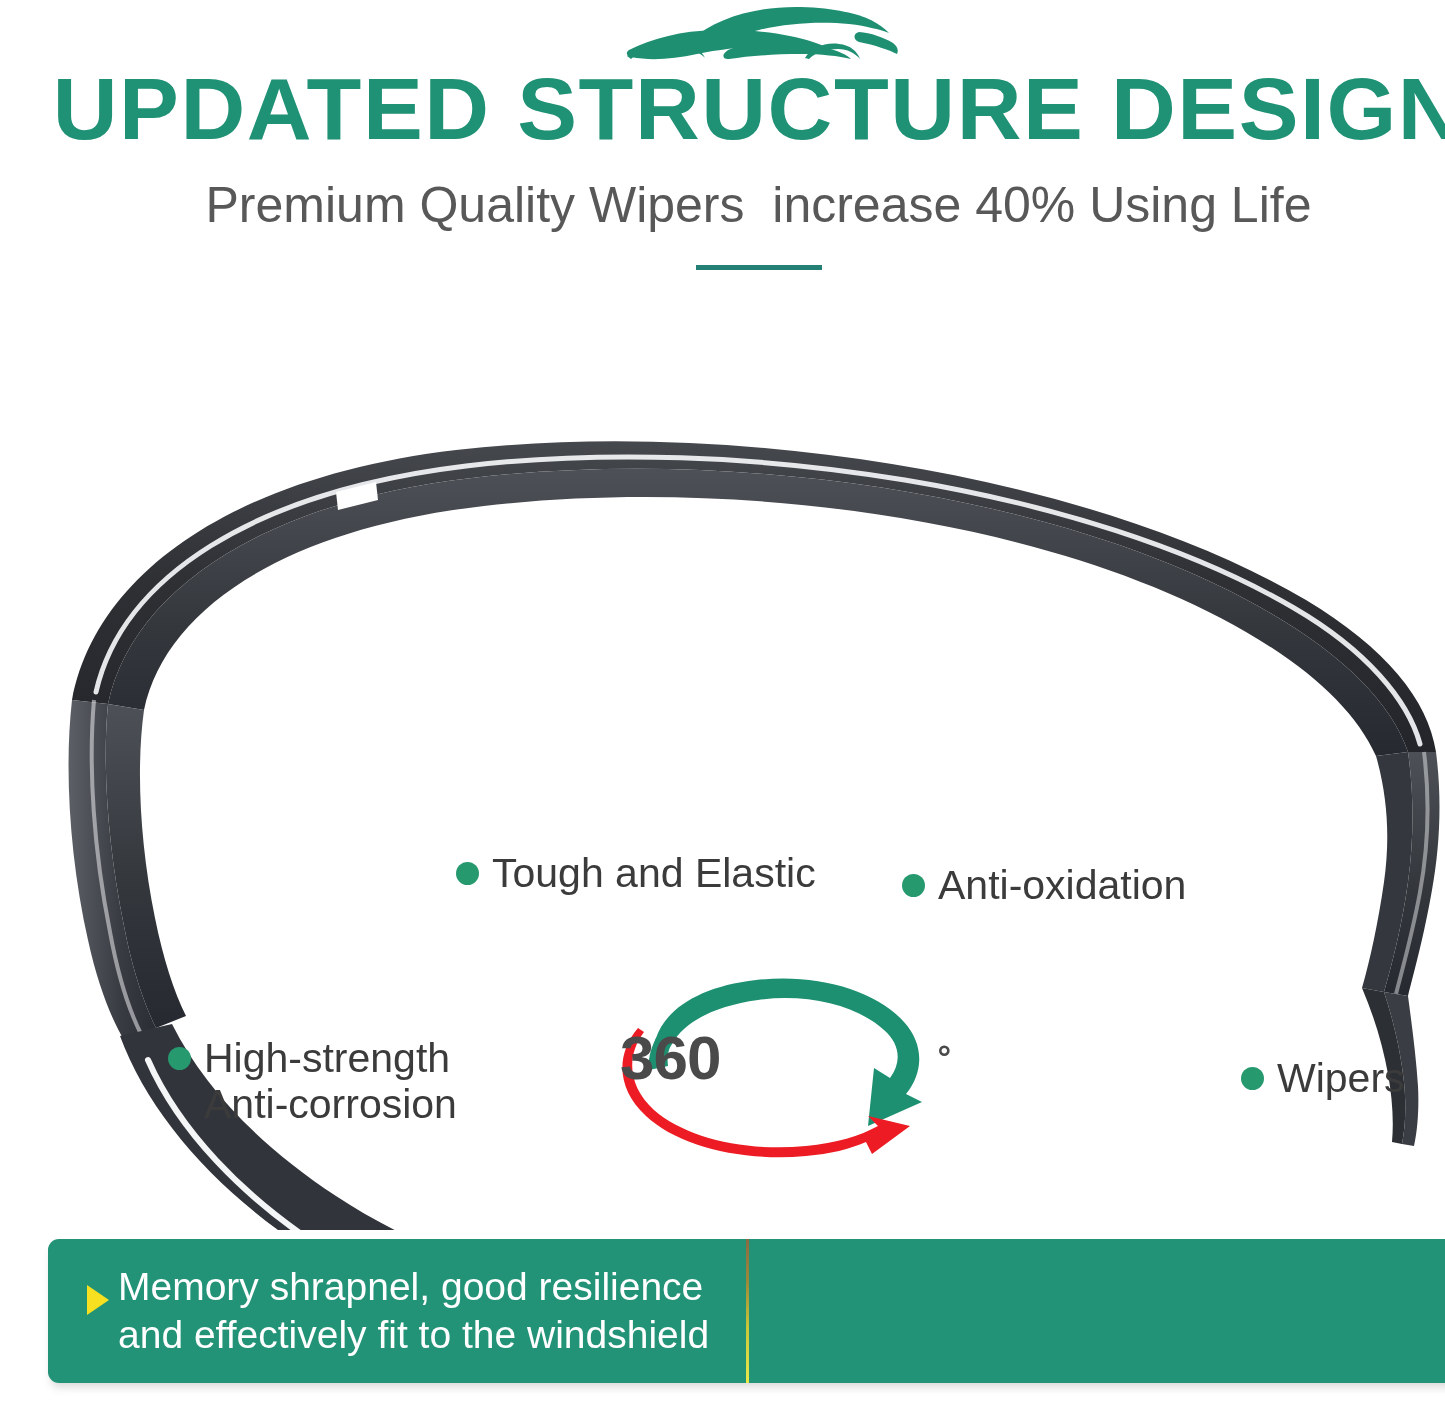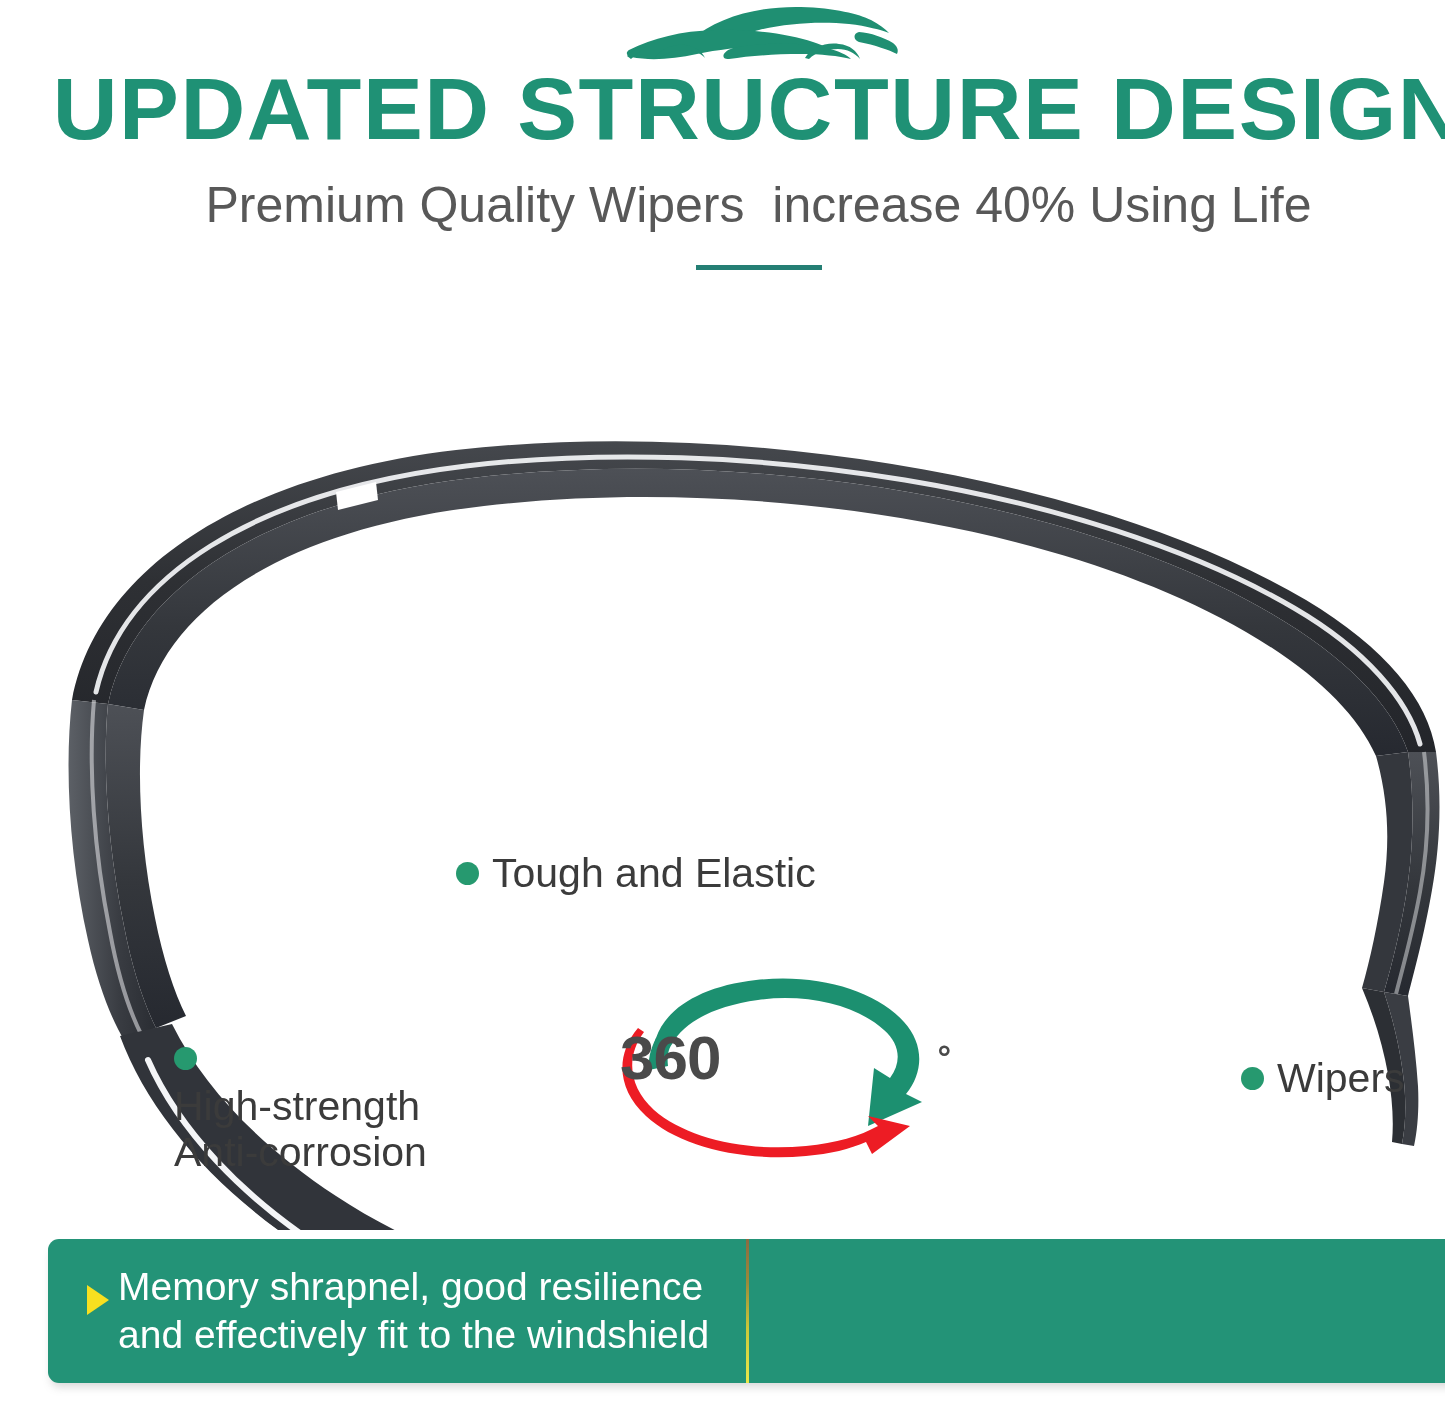--- a/index.html
+++ b/index.html
@@ -102,21 +102,21 @@
   .feature-text {
     color: #3b3b3b;
     font-family: "Liberation Sans Narrow", "Liberation Sans", sans-serif;
     font-size: 41px;
     line-height: 46px;
     font-weight: normal;
     white-space: pre-line;
   }
   #label-tough     { left: 420px; top: 550px; }
   #label-anti-ox   { left: 866px; top: 562px; }
-  #label-highstr   { left: 138px; top: 735px; flex-direction: column; }
+  #label-highstr   { left: 132px; top: 735px; }
   #label-quieter   { left: 1205px; top: 755px; }
 
   
   #badge-360 {
     position: absolute;
     left: 574px;
     top: 660px;
     width: 340px;
     height: 200px;
   }
@@ -313,20 +313,24 @@
 
       <ellipse cx="600" cy="1072" rx="330" ry="14" fill="#8f9296" opacity="0.14"></ellipse>
       <ellipse cx="300" cy="948" rx="120" ry="12" fill="#8f9296" opacity="0.10"></ellipse>
     </svg>
 
     <div class="feature-label" id="label-tough">
       <span class="feature-dot"></span>
       <span class="feature-text">Tough and Elastic</span>
     </div>
 
+    <div class="feature-label" id="label-anti-ox">
+      <span class="feature-dot"></span>
+      <span class="feature-text">Anti-oxidation</span>
+    </div>
 
     <div class="feature-label" id="label-highstr">
       <span class="feature-dot"></span>
       <span class="feature-text">High-strength
 Anti-corrosion</span>
     </div>
 
     <div class="feature-label" id="label-quieter">
       <span class="feature-dot"></span>
       <span class="feature-text">Wipers</span>

